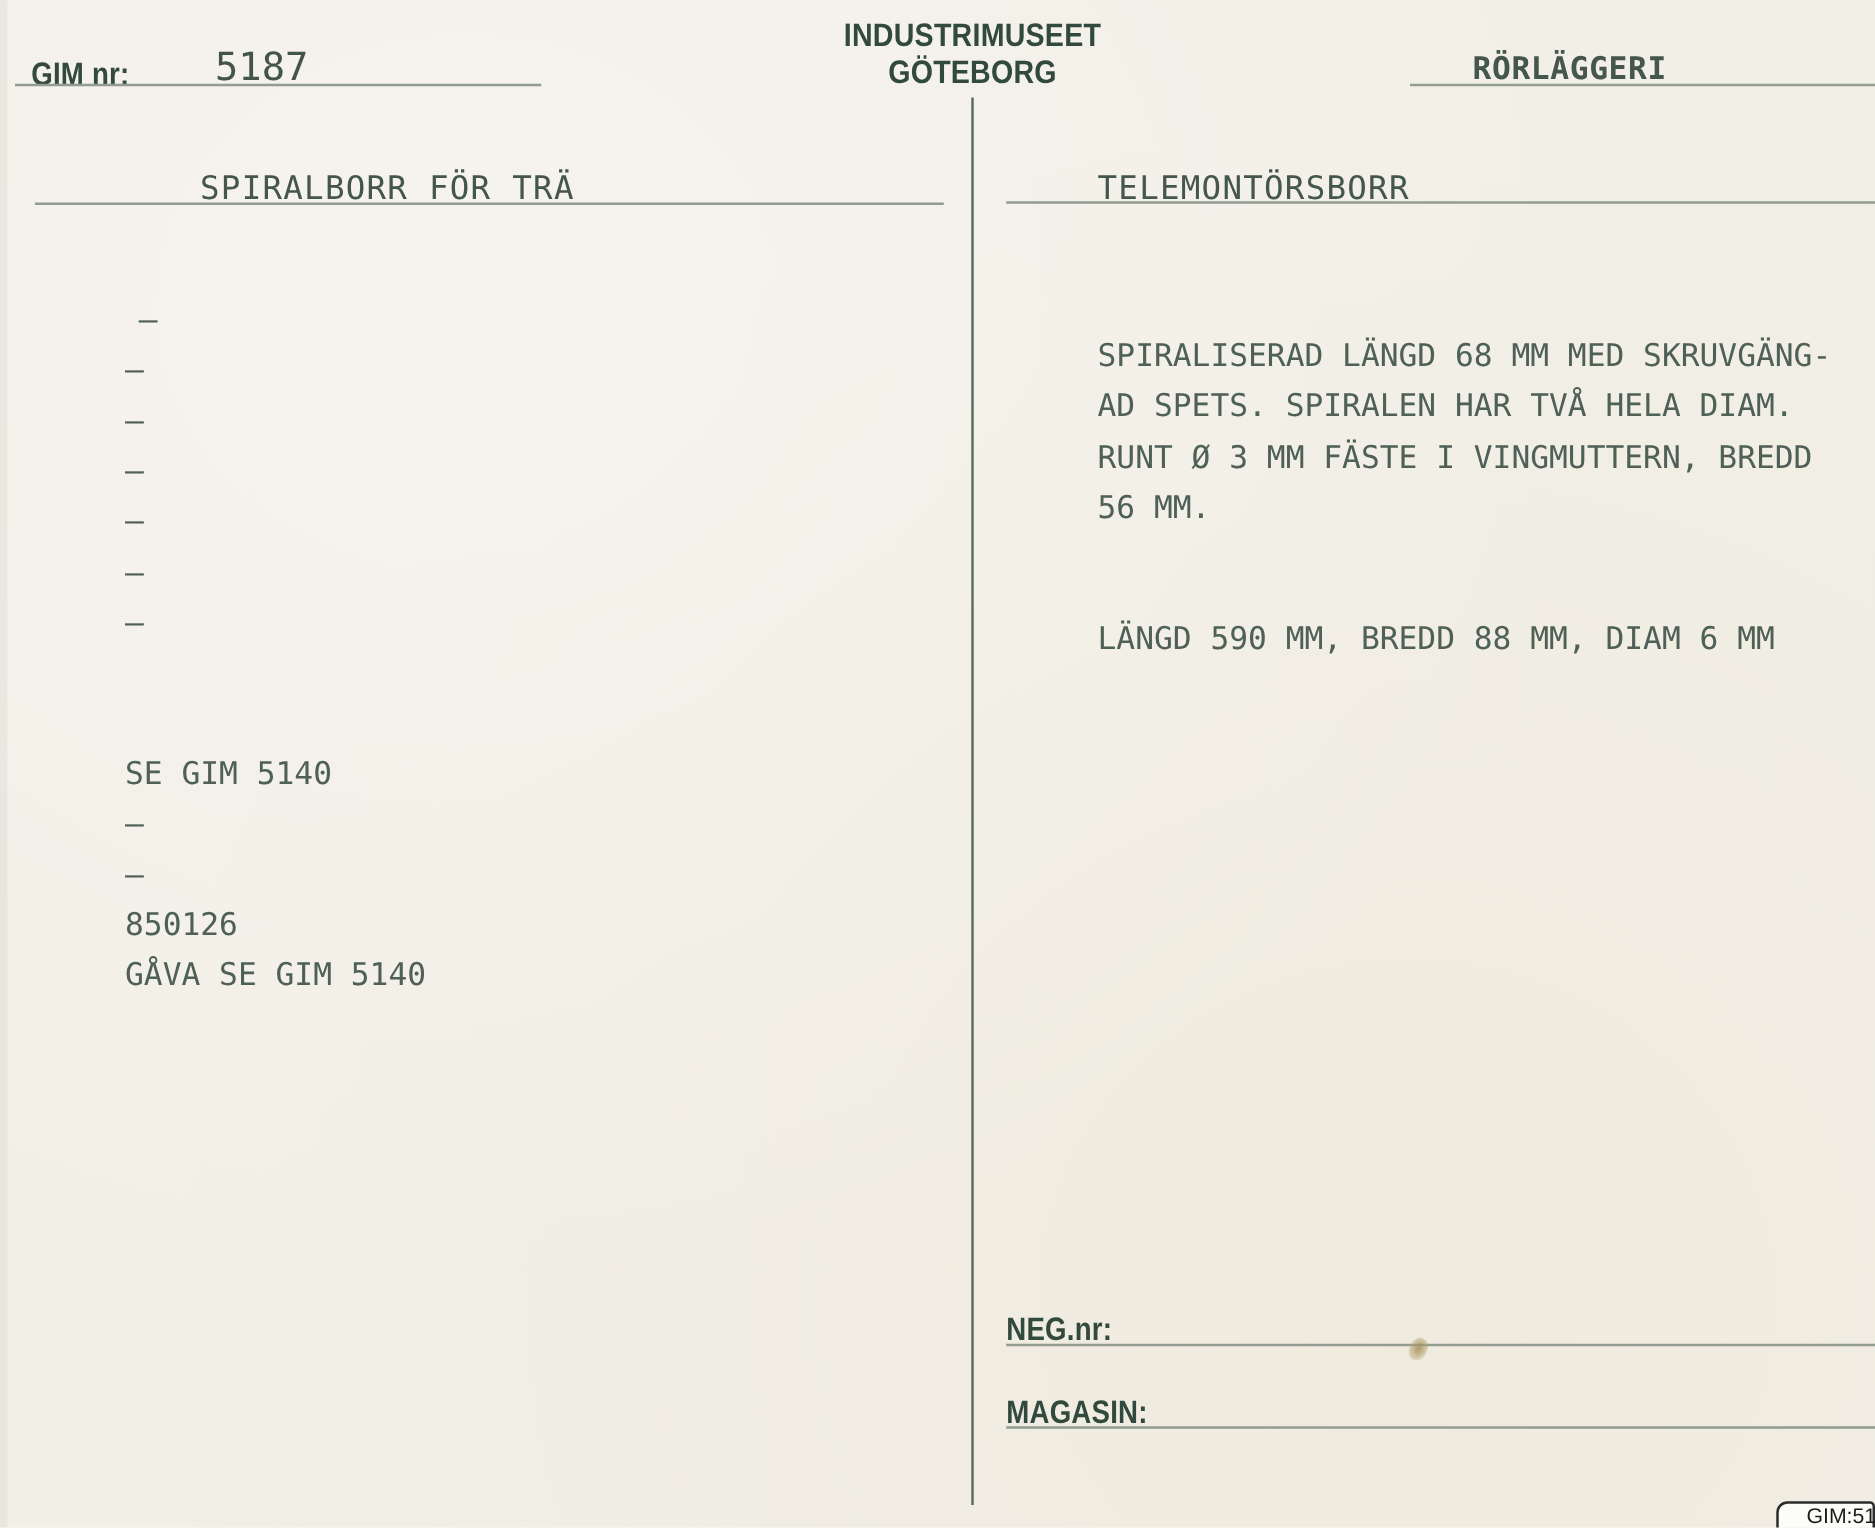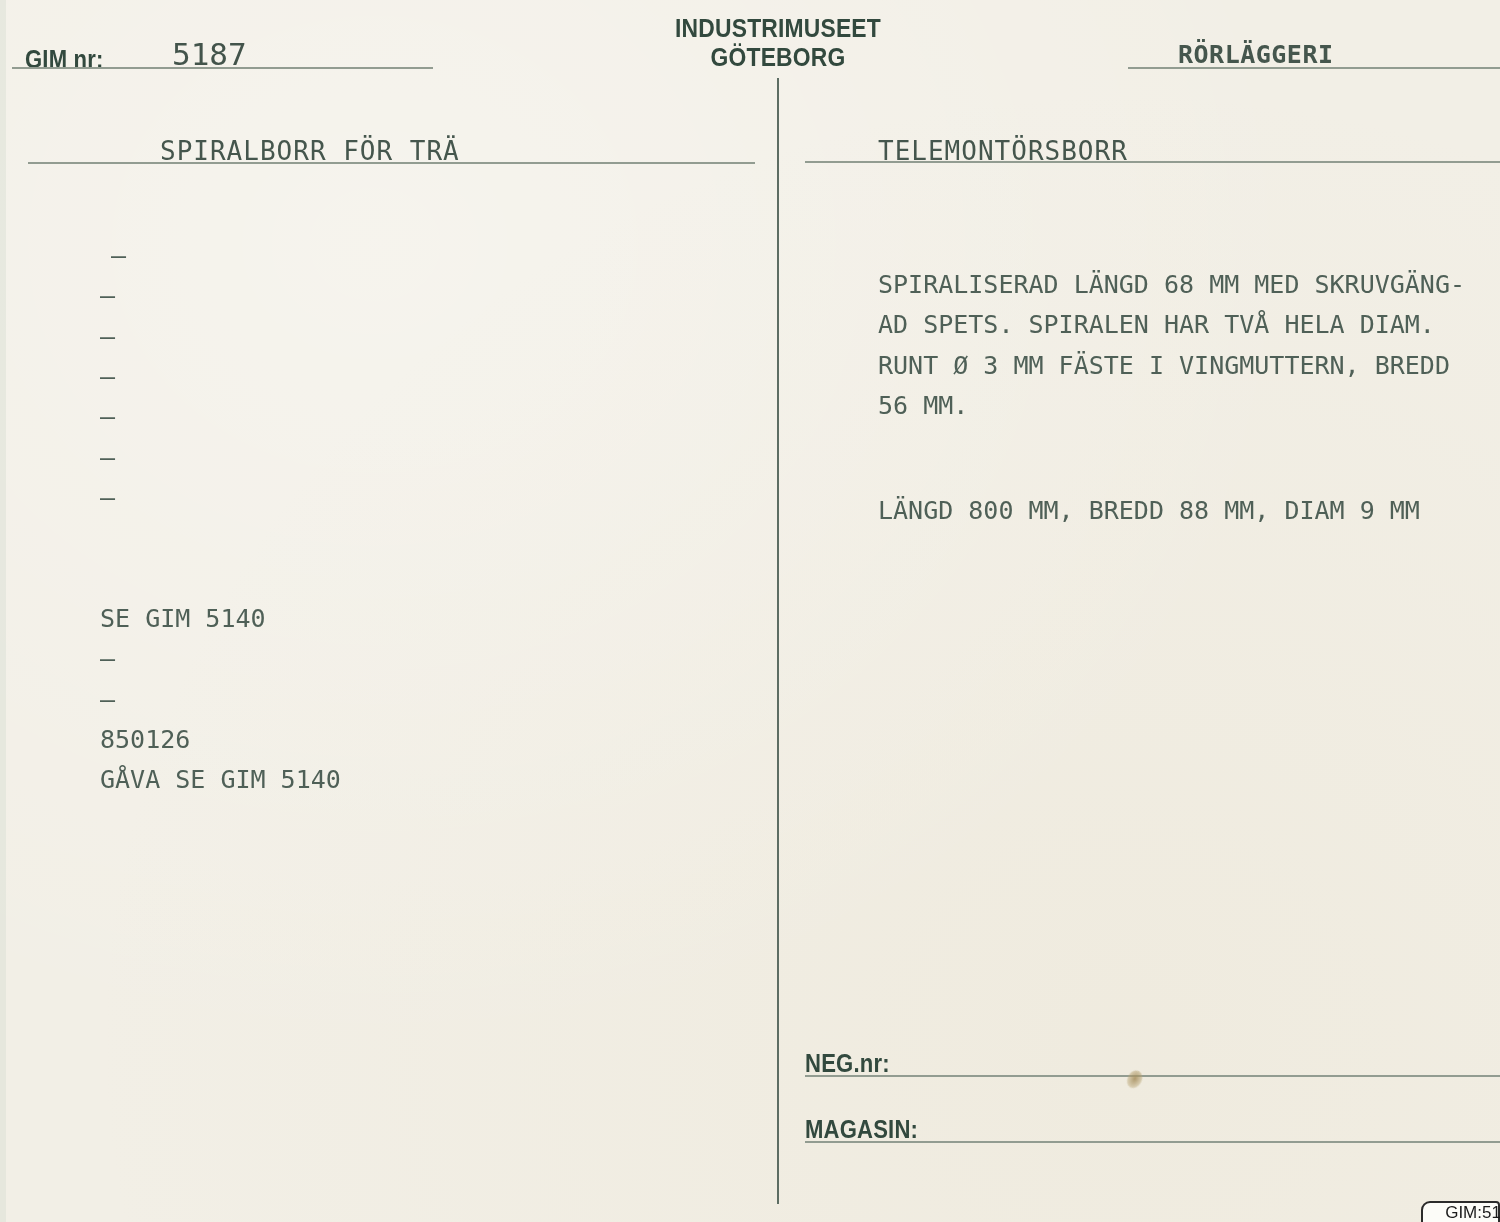--- a/index.html
+++ b/index.html
@@ -96,21 +96,21 @@
   <div class="typed typed-title" style="left:878px;top:136px;">TELEMONTÖRSBORR</div>
   <div class="rule thin" style="left:805px;top:161px;width:695px;"></div>
 
   <div class="typed-block" style="left:878px;top:236px;margin-top:29px;">
       <div class="tline">SPIRALISERAD LÄNGD 68 MM MED SKRUVGÄNG-</div>
       <div class="tline">AD SPETS. SPIRALEN HAR TVÅ HELA DIAM.</div>
       <div class="tline">RUNT Ø 3 MM FÄSTE I VINGMUTTERN, BREDD</div>
       <div class="tline">56 MM.</div>
     </div>
 
-  <div class="typed" style="left:878px;top:496px;">LÄNGD 800 MM, BREDD 88 MM, DIAM 9 MM</div>
+  <div class="typed" style="left:878px;top:496px;">LÄNGD 590 MM, BREDD 88 MM, DIAM 6 MM</div>
 
   <div class="plabel" style="left:805px;top:1048px;">NEG.nr:</div>
   <div class="rule thin" style="left:805px;top:1075px;width:695px;"></div>
 
   <div class="plabel" style="left:805px;top:1114px;">MAGASIN:</div>
   <div class="rule thin" style="left:805px;top:1141px;width:695px;"></div>
 
   <div class="stain"></div>
 
   <div class="id-badge">

